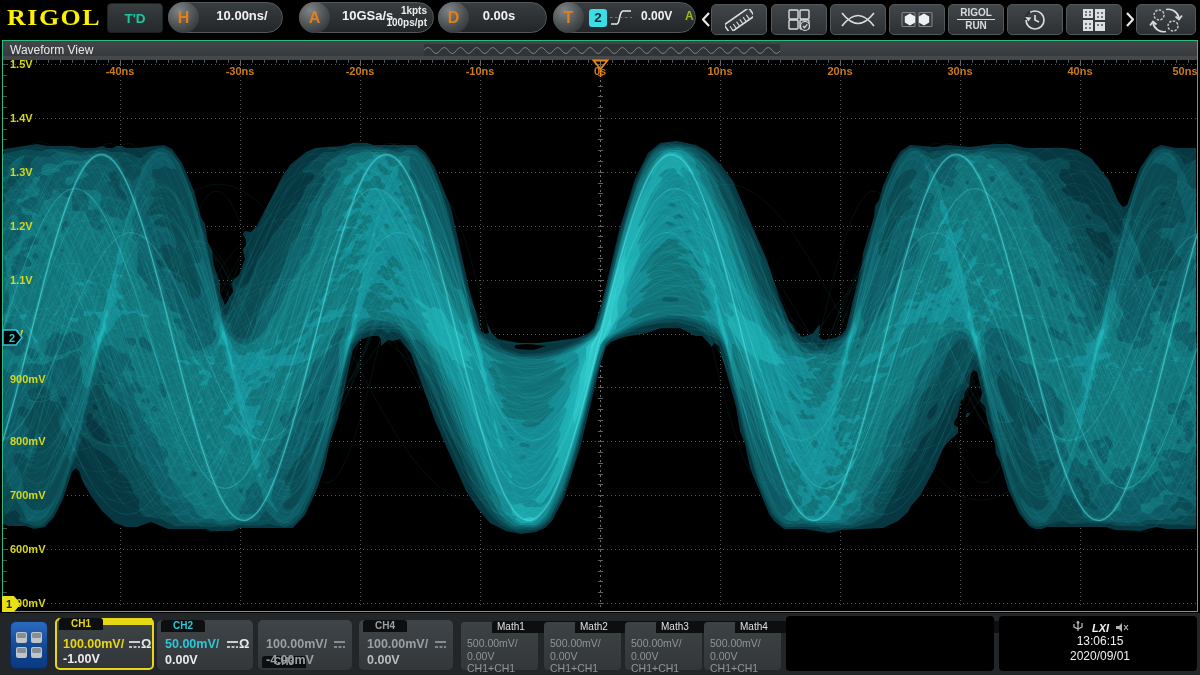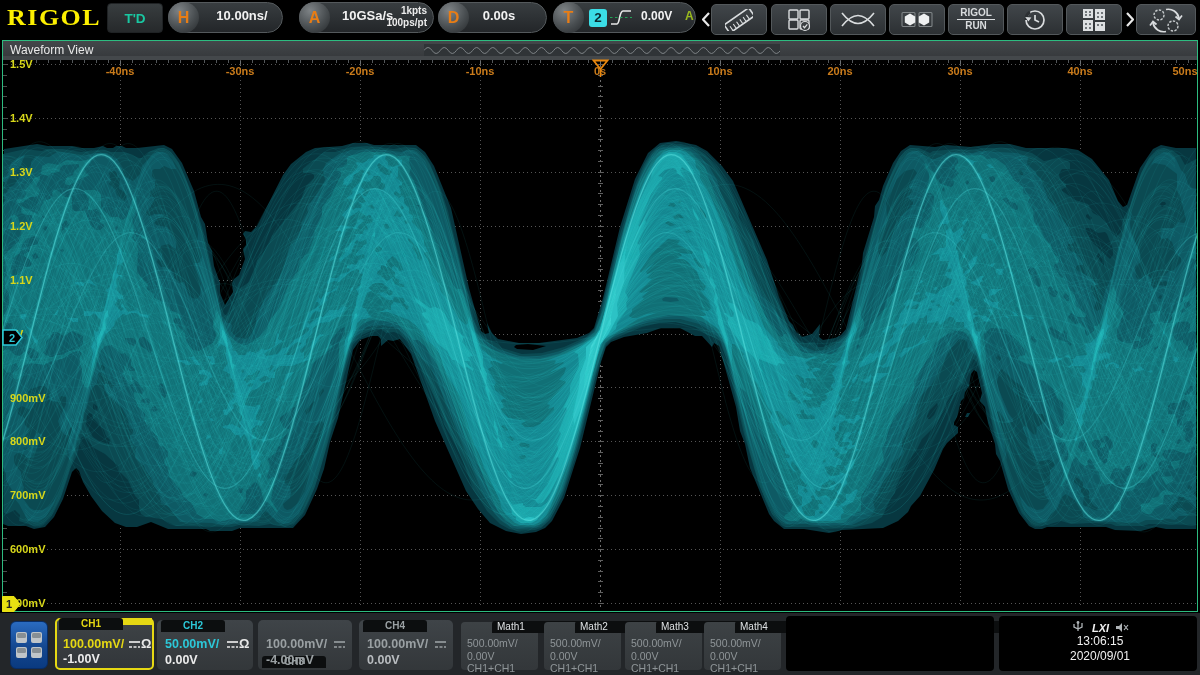--- a/index.html
+++ b/index.html
@@ -6,21 +6,21 @@
 .pill{position:absolute;top:2px;height:31px;border-radius:16px;background:linear-gradient(#383d40,#232629);border:1px solid #54595c;}
 .circ{position:absolute;width:31px;height:31px;border-radius:50%;background:radial-gradient(circle at 36% 28%,#7e8386,#494e51 55%,#35393c 80%);text-align:center;line-height:31px;color:#e87d15;font-weight:bold;font-size:16px;}
 .pv{position:absolute;color:#f2f2f2;font-weight:bold;font-size:13px;top:8px;}
 .hgl{position:absolute;left:3px;width:1194px;height:1px;background-image:repeating-linear-gradient(90deg,#555 0 1px,transparent 1px 4px);}
 .vgl{position:absolute;top:60px;width:1px;height:548px;background-image:repeating-linear-gradient(#555 0 1px,transparent 1px 4px);}
 .vcl{position:absolute;top:60px;width:1px;height:548px;background-image:repeating-linear-gradient(#6e6e6e 0 2px,transparent 2px 5px);}
 .vlab{position:absolute;left:10px;color:#d7d71a;font-size:11px;font-weight:bold;}
 .tlab{position:absolute;top:65px;width:56px;text-align:center;color:#c97b1b;font-size:11px;font-weight:bold;}
 .btn{position:absolute;top:4px;width:56px;height:31px;border-radius:5px;background:linear-gradient(#41464a,#2c3033);border:1px solid #53585b;}
 .chbox{position:absolute;top:620px;height:50px;border-radius:5px;background:linear-gradient(#3f4448,#33373a);}
-.chtab{position:absolute;top:0;left:4px;height:12px;padding:0 22px;background:#0c0e0f;border-radius:3px 3px 0 0;font-size:10px;font-weight:bold;line-height:12px;}
+.chtab{position:absolute;top:0;left:4px;height:12px;padding:0 12px;background:#0c0e0f;border-radius:3px 3px 0 0;font-size:10px;font-weight:bold;line-height:12px;}
 .mbox{position:absolute;top:622px;height:48px;border-radius:4px;background:linear-gradient(#3d4245,#33373a);}
 .mtab{position:absolute;top:-1px;right:3px;height:12px;padding:0 5px;background:#0c0e0f;border-radius:3px 3px 0 0;font-size:10px;color:#dfe2e4;line-height:12px;}
 .ml{color:#8f9598;font-size:10.5px;line-height:12.5px;}
 </style></head><body>
 
 <div class="abs" style="left:7px;top:5px;color:#fdf000;font-family:'Liberation Serif',serif;font-weight:bold;font-size:26px;letter-spacing:1.5px;transform:scaleY(0.85);transform-origin:left top;">RIGOL</div>
 <div class="abs" style="left:107px;top:3px;width:56px;height:30px;border-radius:4px;background:linear-gradient(#383d3f,#26292b);border:1px solid #1f2224;color:#19c8a2;font-weight:bold;font-size:13.5px;text-align:center;line-height:30px;">T'D</div>
 
 <div class="pill" style="left:168px;width:115px;"></div>
 <div class="circ" style="left:168px;top:2px;">H</div>
@@ -648,21 +648,21 @@
       </g>
 </g>
 </svg>
 
 <div class="vlab" style="top:58px">1.5V</div>
 <div class="vlab" style="top:112px">1.4V</div>
 <div class="vlab" style="top:166px">1.3V</div>
 <div class="vlab" style="top:220px">1.2V</div>
 <div class="vlab" style="top:274px">1.1V</div>
 <div class="vlab" style="top:328px">1V</div>
-<div class="vlab" style="top:392px">900mV</div>
+<div class="vlab" style="top:373px">900mV</div>
 <div class="vlab" style="top:435px">800mV</div>
 <div class="vlab" style="top:489px">700mV</div>
 <div class="vlab" style="top:543px">600mV</div>
 <div class="vlab" style="top:597px">500mV</div>
 <div class="tlab" style="left:92px">-40ns</div>
 <div class="tlab" style="left:212px">-30ns</div>
 <div class="tlab" style="left:332px">-20ns</div>
 <div class="tlab" style="left:452px">-10ns</div>
 <div class="tlab" style="left:572px">0s</div>
 <div class="tlab" style="left:692px">10ns</div>

